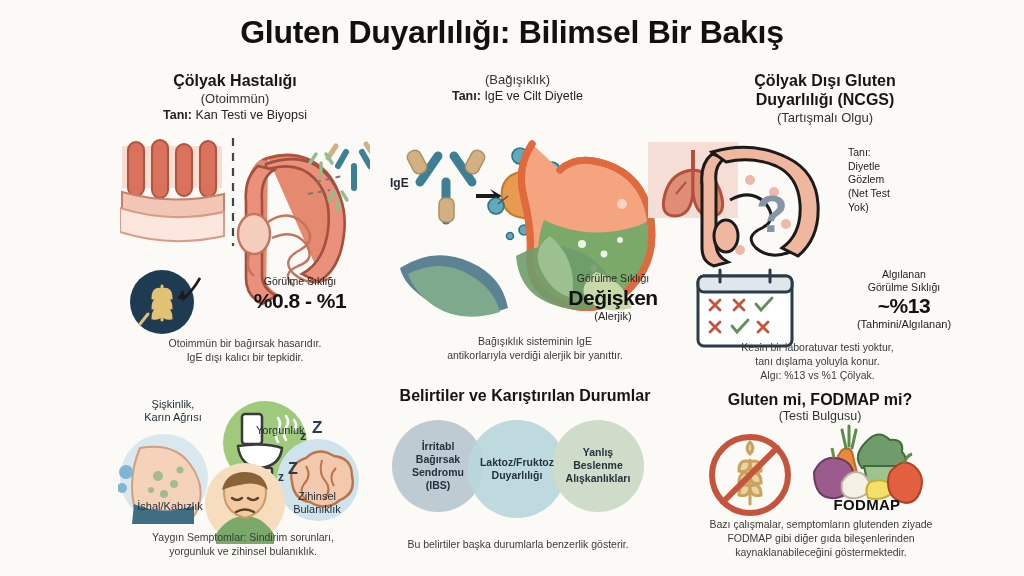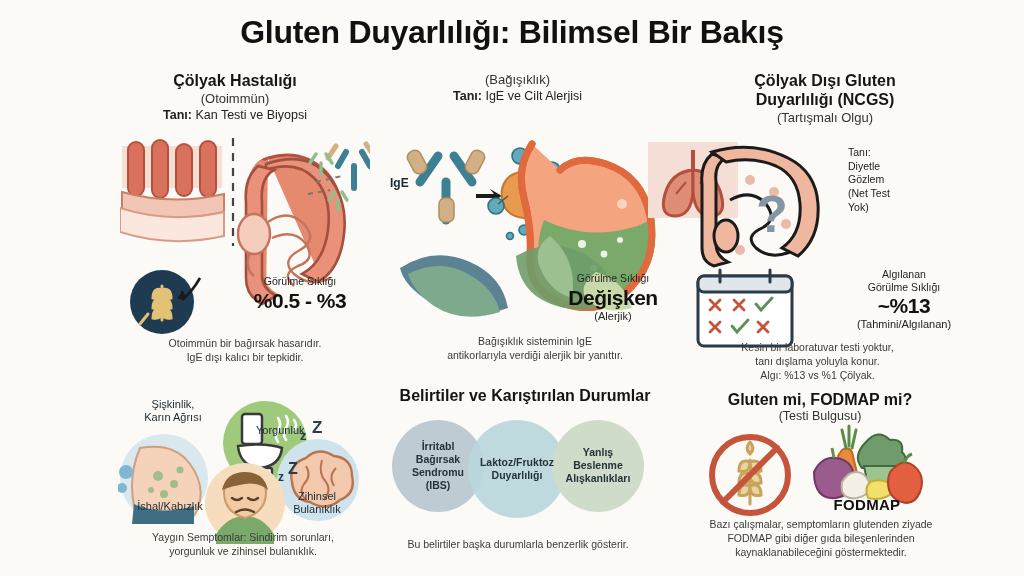--- a/index.html
+++ b/index.html
@@ -141,31 +141,31 @@
       <path d="M20 52 l-8 10"></path>
     </g>
     <g stroke="#1b1b1b" stroke-width="2.6" fill="none">
       <path d="M72 16 q-8 14 -18 22"></path>
       <path d="M50 36 l6 -1 l-2 -6" fill="#1b1b1b" stroke-linejoin="round"></path>
     </g>
   </svg>
 
   <div class="stat" style="left:230px;top:275px;width:140px;">
     <div class="lbl">Görülme Sıklığı</div>
-    <div class="big">%0.5 - %3</div>
+    <div class="big">%0.8 - %1</div>
   </div>
 
   <div class="cap" style="left:120px;top:336px;width:250px;white-space:pre-line;">Otoimmün bir bağırsak hasarıdır.
 IgE dışı kalıcı bir tepkidir.</div>
 
   <div class="col-h" style="left:385px;top:72px;width:265px;">
     <div class="h2">(Bağışıklık)</div>
     <div class="h3">
       <b>Tanı:</b>
-      <span>IgE ve Cilt Alerjisi</span>
+      <span>IgE ve Cilt Diyetle</span>
     </div>
   </div>
 
   <svg class="art" style="left:392px;top:140px;" width="180" height="110" viewBox="0 0 180 110">
     <g stroke="#3d7f93" stroke-width="9" stroke-linecap="round" fill="none">
       <path d="M46 16 l-18 26"></path>
         <path d="M62 16 l18 26"></path>
         <path d="M54 42 l0 38"></path>
     </g>
     <g fill="#d2b083" stroke="#b08f5f" stroke-width="1.5">

